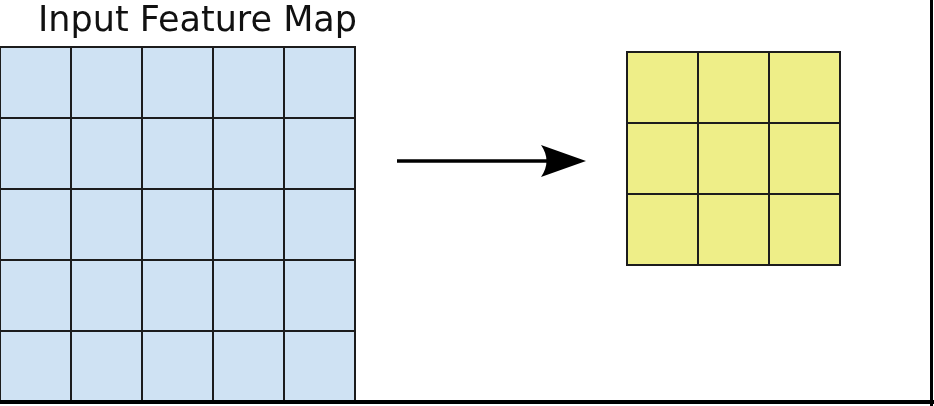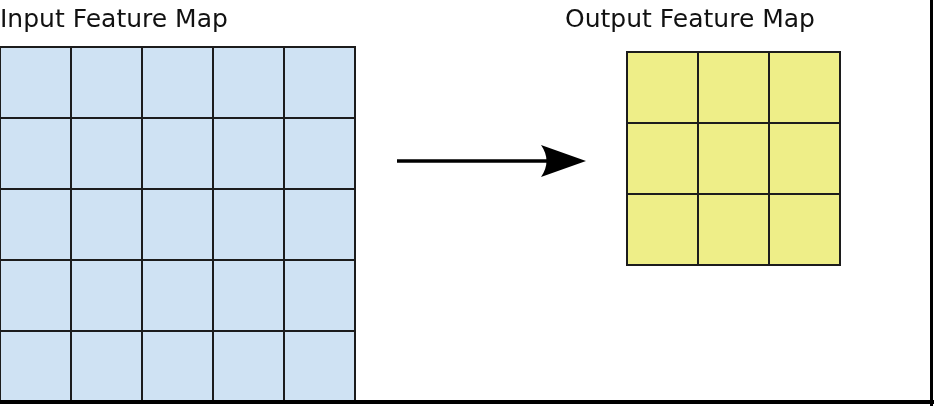--- a/index.html
+++ b/index.html
@@ -11,24 +11,24 @@
     position: relative;
     width: 934px;
     height: 406px;
     background: #ffffff;
     overflow: hidden;
     font-family: "DejaVu Sans", "Liberation Sans", sans-serif;
   }
   .title {
     position: absolute;
     top: 0px;
-    font-size: 25px;
+    font-size: 35px;
     line-height: 38px;
     color: #111111;
-    text-align: left;
+    text-align: right;
     white-space: nowrap;
   }
   #title-input  { left: 0px;   width: 357px; }
   #title-output { left: 565px; width: 360px; }
 
   .grid {
     position: absolute;
     display: grid;
     gap: 2px;
     padding: 2px;
@@ -62,21 +62,20 @@
     height: 4px;
   }
 </style>
 </head>
 <body>
 
 <div class="canvas">
 
   <div id="title-input" class="title">Input Feature Map</div>
 
-  <div id="title-output" class="title">Output Feature Map</div>
 
   <div id="grid-input" class="grid" style="grid-template-columns: repeat(5, var(--cell)); grid-template-rows: repeat(5, var(--cell)); background: rgb(28, 28, 28);">
       <div class="cell" style="background: rgb(207, 226, 243);"></div>
       <div class="cell" style="background: rgb(207, 226, 243);"></div>
       <div class="cell" style="background: rgb(207, 226, 243);"></div>
       <div class="cell" style="background: rgb(207, 226, 243);"></div>
       <div class="cell" style="background: rgb(207, 226, 243);"></div>
       <div class="cell" style="background: rgb(207, 226, 243);"></div>
       <div class="cell" style="background: rgb(207, 226, 243);"></div>
       <div class="cell" style="background: rgb(207, 226, 243);"></div>

